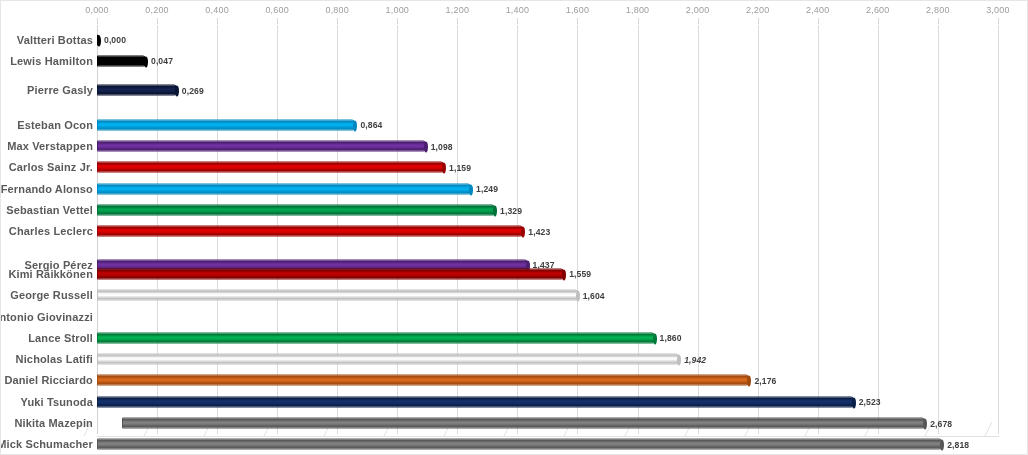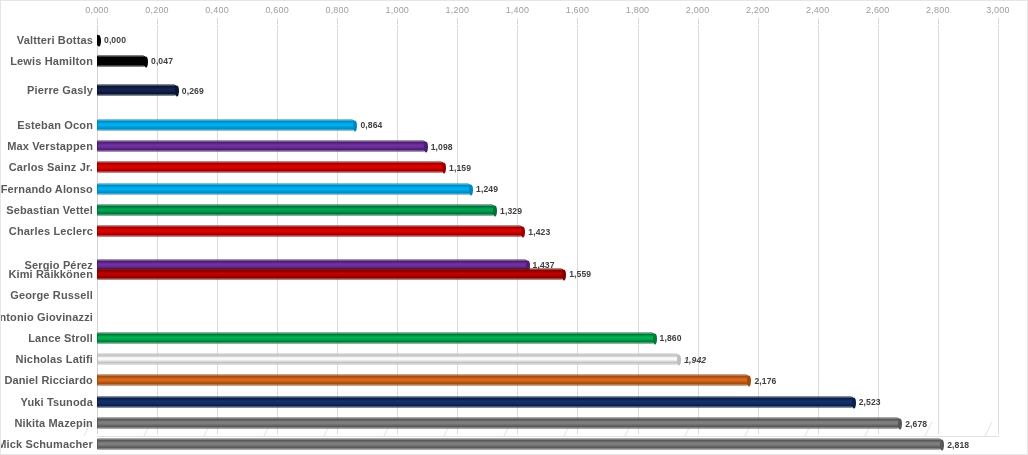--- a/index.html
+++ b/index.html
@@ -302,20 +302,26 @@
         <div class="row-label">Kimi Räikkönen</div>
         <div class="bar-wrap" style="width: 468.168px;">
           <div class="bar" style="width: 100%; background: linear-gradient(rgb(128, 0, 0) 0%, rgb(128, 0, 0) 12%, rgb(192, 0, 0) 38%, rgb(192, 0, 0) 55%, rgb(128, 0, 0) 90%, rgb(128, 0, 0) 100%); border: 0.5px solid rgb(128, 0, 0);">
             <div class="bar-cap" style="background: rgb(128, 0, 0);"></div>
             <div class="bar-value">1,559</div>
           </div>
         </div>
       </div>
       <div class="row" style="top: 259.6px;">
         <div class="row-label">George Russell</div>
+        <div class="bar-wrap" style="width: 481.681px;">
+          <div class="bar" style="width: 100%; background: linear-gradient(rgb(191, 191, 191) 0%, rgb(191, 191, 191) 12%, rgb(253, 253, 253) 38%, rgb(253, 253, 253) 55%, rgb(191, 191, 191) 90%, rgb(191, 191, 191) 100%); border: 0.5px solid rgb(191, 191, 191);">
+            <div class="bar-cap" style="background: rgb(191, 191, 191);"></div>
+            <div class="bar-value">1,604</div>
+          </div>
+        </div>
       </div>
       <div class="row" style="top: 280.9px;">
         <div class="row-label">Antonio Giovinazzi</div>
       </div>
       <div class="row" style="top: 302.2px;">
         <div class="row-label">Lance Stroll</div>
         <div class="bar-wrap" style="width: 558.558px;">
           <div class="bar" style="width: 100%; background: linear-gradient(rgb(0, 122, 56) 0%, rgb(0, 122, 56) 12%, rgb(0, 176, 80) 38%, rgb(0, 176, 80) 55%, rgb(0, 122, 56) 90%, rgb(0, 122, 56) 100%); border: 0.5px solid rgb(0, 122, 56);">
             <div class="bar-cap" style="background: rgb(0, 122, 56);"></div>
             <div class="bar-value">1,860</div>
@@ -345,21 +351,21 @@
         <div class="bar-wrap" style="width: 757.657px;">
           <div class="bar" style="width: 100%; background: linear-gradient(rgb(11, 32, 73) 0%, rgb(11, 32, 73) 12%, rgb(19, 48, 107) 38%, rgb(19, 48, 107) 55%, rgb(11, 32, 73) 90%, rgb(11, 32, 73) 100%); border: 0.5px solid rgb(11, 32, 73);">
             <div class="bar-cap" style="background: rgb(11, 32, 73);"></div>
             <div class="bar-value">2,523</div>
           </div>
         </div>
       </div>
       <div class="row" style="top: 387.4px;">
         <div class="row-label">Nikita Mazepin</div>
         <div class="bar-wrap" style="width: 804.203px;">
-          <div class="bar" style="width: 100%; background: linear-gradient(rgb(87, 87, 87) 0%, rgb(87, 87, 87) 12%, rgb(128, 128, 128) 38%, rgb(128, 128, 128) 55%, rgb(87, 87, 87) 90%, rgb(87, 87, 87) 100%); border: 0.5px solid rgb(87, 87, 87);">
+          <div class="bar" style="width: 100%; background: linear-gradient(rgb(87, 87, 87) 0%, rgb(87, 87, 87) 12%, rgb(128, 128, 128) 38%, rgb(128, 128, 128) 55%, rgb(87, 87, 87) 90%, rgb(87, 87, 87) 100%); border: 0.5px solid rgb(87, 87, 87); margin-left: 25px;">
             <div class="bar-cap" style="background: rgb(87, 87, 87);"></div>
             <div class="bar-value">2,678</div>
           </div>
         </div>
       </div>
       <div class="row" style="top: 408.7px;">
         <div class="row-label">Mick Schumacher</div>
         <div class="bar-wrap" style="width: 846.245px;">
           <div class="bar" style="width: 100%; background: linear-gradient(rgb(87, 87, 87) 0%, rgb(87, 87, 87) 12%, rgb(128, 128, 128) 38%, rgb(128, 128, 128) 55%, rgb(87, 87, 87) 90%, rgb(87, 87, 87) 100%); border: 0.5px solid rgb(87, 87, 87);">
             <div class="bar-cap" style="background: rgb(87, 87, 87);"></div>

